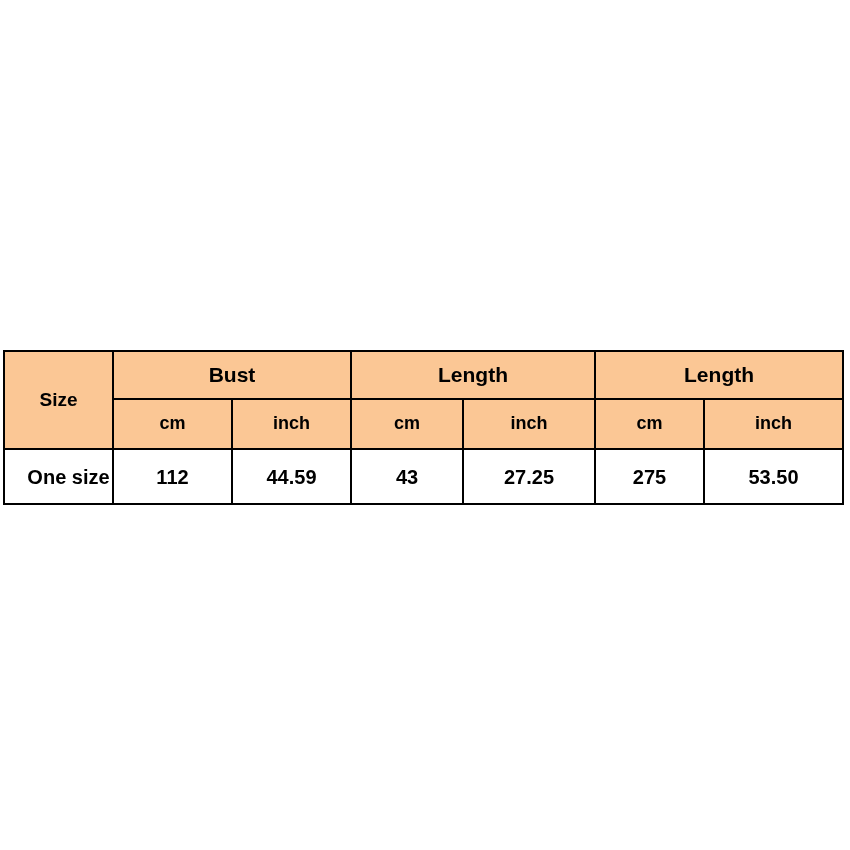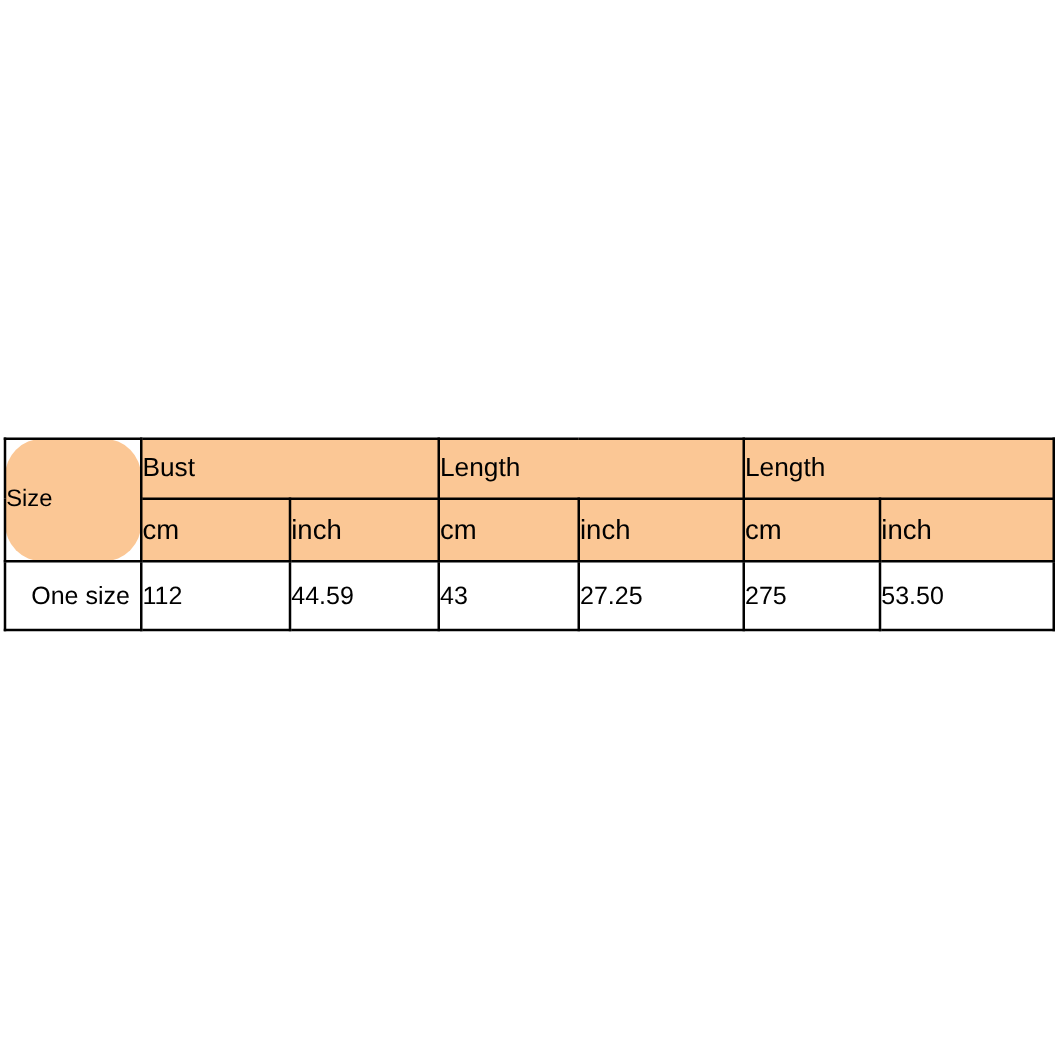--- a/index.html
+++ b/index.html
@@ -27,47 +27,46 @@
     border-collapse: collapse;
     table-layout: fixed;
     width: 839px;
     height: 147px;
     border: 2px solid #000000;
   }
 
   table.size-chart td,
   table.size-chart th {
     border: 2px solid #000000;
-    text-align: left;
+    text-align: center;
     vertical-align: middle;
-    font-weight: normal;
+    font-weight: bold;
     color: #000000;
     padding: 0;
     line-height: 1.1;
   }
 
   .hdr {
     background: #fbc795;
   }
 
   .group-head {
     font-size: 21px;
     height: 46px;
   }
 
   .unit-head {
-    font-size: 22px;
+    font-size: 18px;
     height: 48px;
     margin-left: 34px;
   }
 
   .size-head {
     font-size: 19px;
     background: #fbc795;
-    border-radius: 30px;
   }
 
   .data-row td {
     background: #ffffff;
     font-size: 20px;
     height: 53px;
   }
 
   .data-row td.size-label {
     font-size: 20px;

